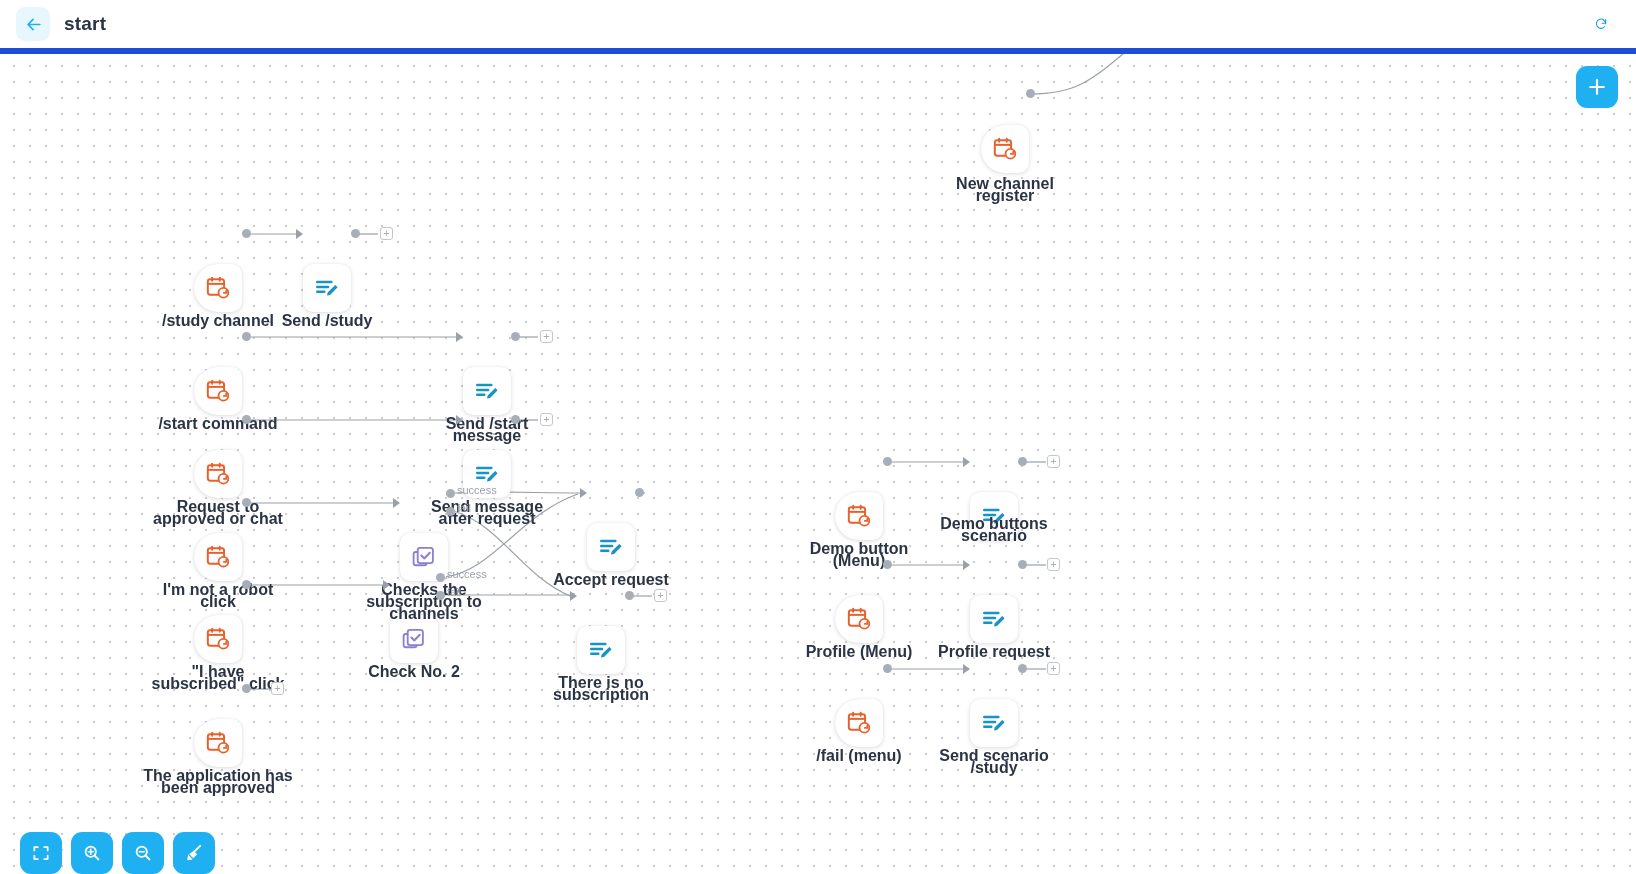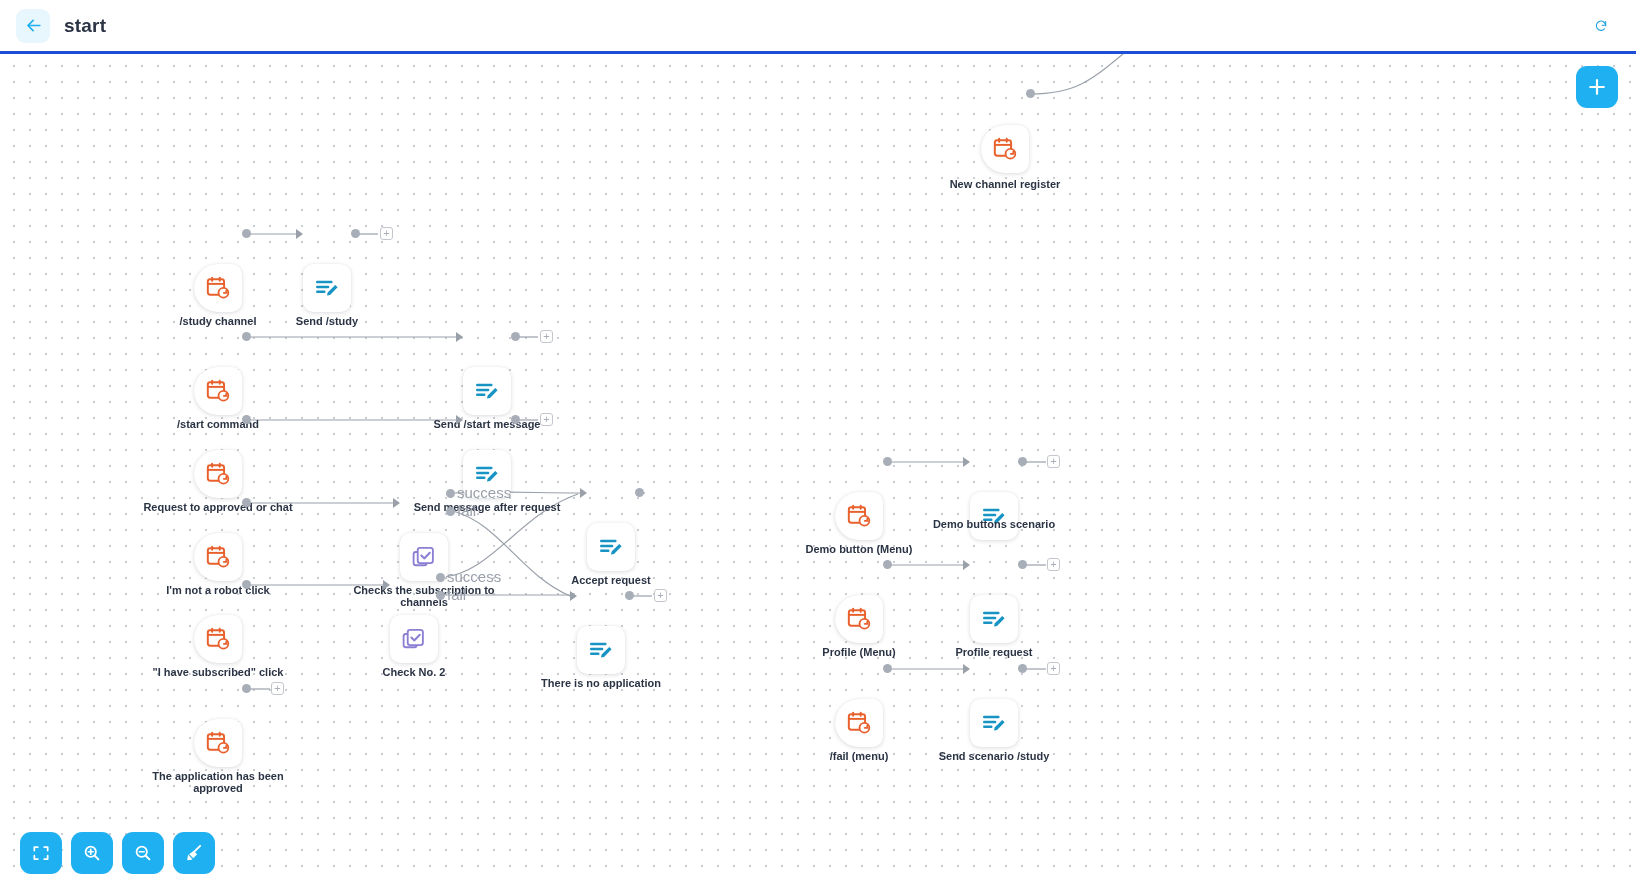--- a/index.html
+++ b/index.html
@@ -11,21 +11,21 @@
     background: #ffffff;
   }
 
   
   #app { position: relative; width: 1636px; height: 874px; }
 
   #header {
     position: absolute; top: 0; left: 0;
     width: 1636px; height: 54px;
     background: #ffffff;
-    border-bottom: 3px solid #1d4ed8;
+    border-bottom: 6px solid #1d4ed8;
     display: flex; align-items: center;
     z-index: 30;
   }
   #back-btn {
     margin-left: 16px;
     width: 34px; height: 34px;
     border-radius: 9px;
     background: #e8f6fd;
     display: flex; align-items: center; justify-content: center;
     cursor: pointer;
@@ -71,40 +71,40 @@
     cursor: pointer;
     z-index: 5;
   }
   .node.trigger { border-radius: 24px 10px 10px 24px; }
   .node.action  { border-radius: 10px; }
   .node.check   { border-radius: 10px; }
 
   .node-label {
     position: absolute;
     text-align: center;
-    font-size: 11px;
+    font-size: 16px;
     font-weight: bold;
     color: #2b3445;
     line-height: 12px;
     width: 150px;
     z-index: 6;
     pointer-events: none;
   }
 
   .port {
     position: absolute;
     width: 9px; height: 9px;
     border-radius: 50%;
     background: #a8aeb8;
     z-index: 8;
     cursor: pointer;
   }
   .port-label {
     position: absolute;
-    font-size: 15px;
+    font-size: 11px;
     color: #9aa0aa;
     z-index: 8;
     white-space: nowrap;
     pointer-events: none;
     text-align: center;
   }
   .plus-stub {
     position: absolute;
     width: 13px; height: 13px;
     border: 1px solid #c3c7cd;
@@ -356,21 +356,21 @@
 
     <div class="node action" style="left:577px; top:572px">
       <svg width="26" height="26" viewBox="0 0 24 24">
         <path d="M3 6.5h13M3 11h10M3 15.5h6.5" stroke="#1793c4" stroke-width="2.3" stroke-linecap="round"></path>
         <path d="M19.6 9.2l2.2 2.2-7 7-2.8.6.6-2.8 7-7z" fill="#1793c4"></path>
       </svg>
     </div>
     <div class="arrow-in" style="left:570px; top:537px"></div>
     <div class="port" style="left:625px; top:537px"></div>
     <div class="plus-stub" style="left:654px; top:535px">+</div>
-    <div class="node-label" style="left:526px; top:623px">There is no application</div>
+    <div class="node-label" style="left:526px; top:623px">There is no subscription</div>
 
     <div class="node trigger" style="left:194px; top:665px">
       <svg width="26" height="26" viewBox="0 0 24 24">
         <rect x="2.6" y="4" width="15" height="14.2" rx="2.2" fill="none" stroke="#e8602c" stroke-width="1.8"></rect>
         <path d="M2.6 8.2h15" stroke="#e8602c" stroke-width="1.8"></path>
         <path d="M6.6 2.4v3M13.6 2.4v3" stroke="#e8602c" stroke-width="1.8" stroke-linecap="round"></path>
         <circle cx="17" cy="16.4" r="4.5" fill="#fff" stroke="#e8602c" stroke-width="1.7"></circle>
         <path d="M19.6 14.2v2.3h-2.3" stroke="#e8602c" stroke-width="1.5" fill="none" stroke-linecap="round"></path>
       </svg>
     </div>

